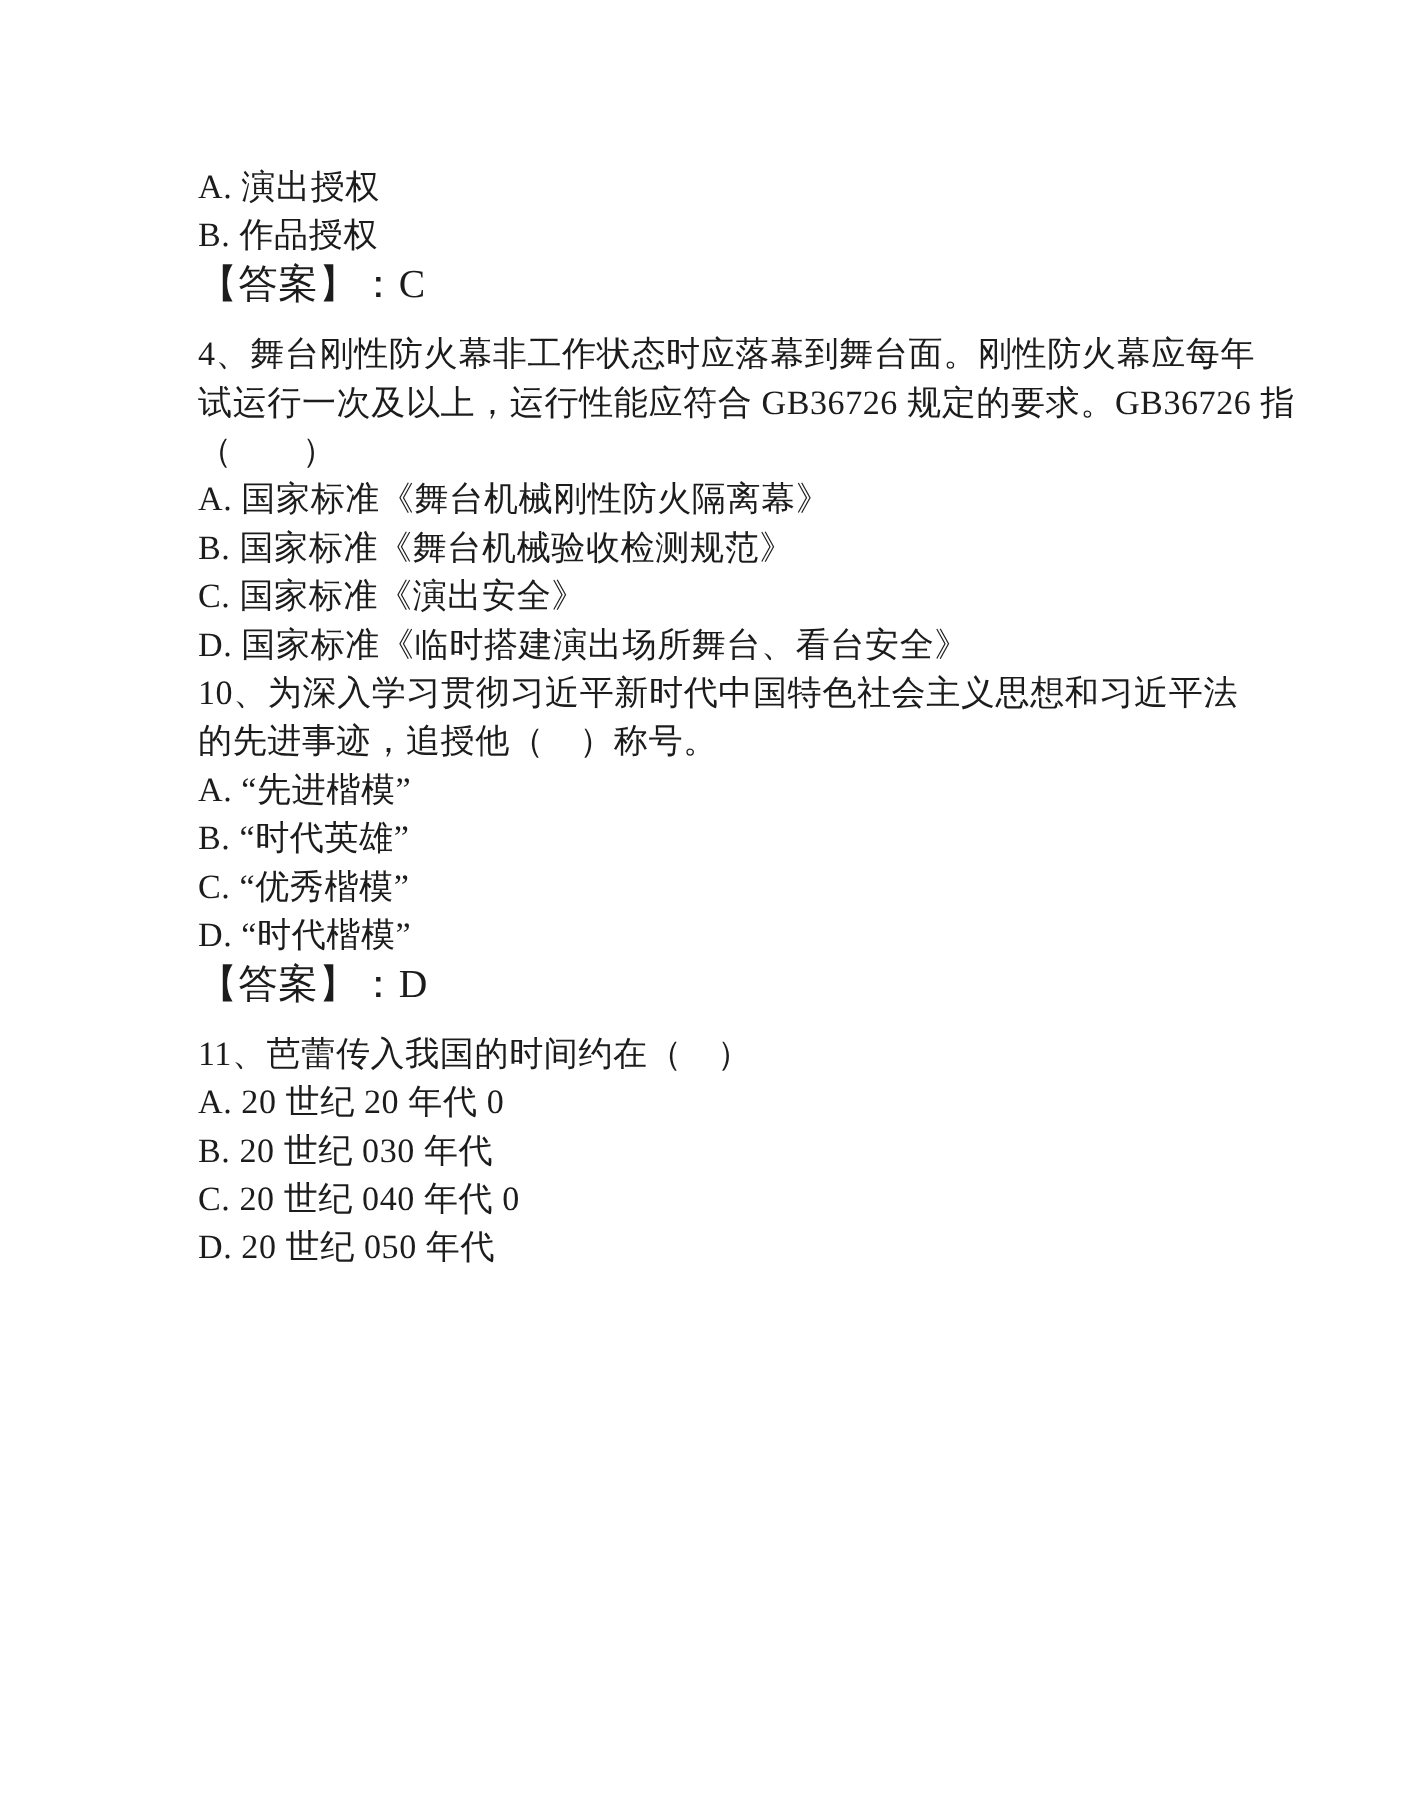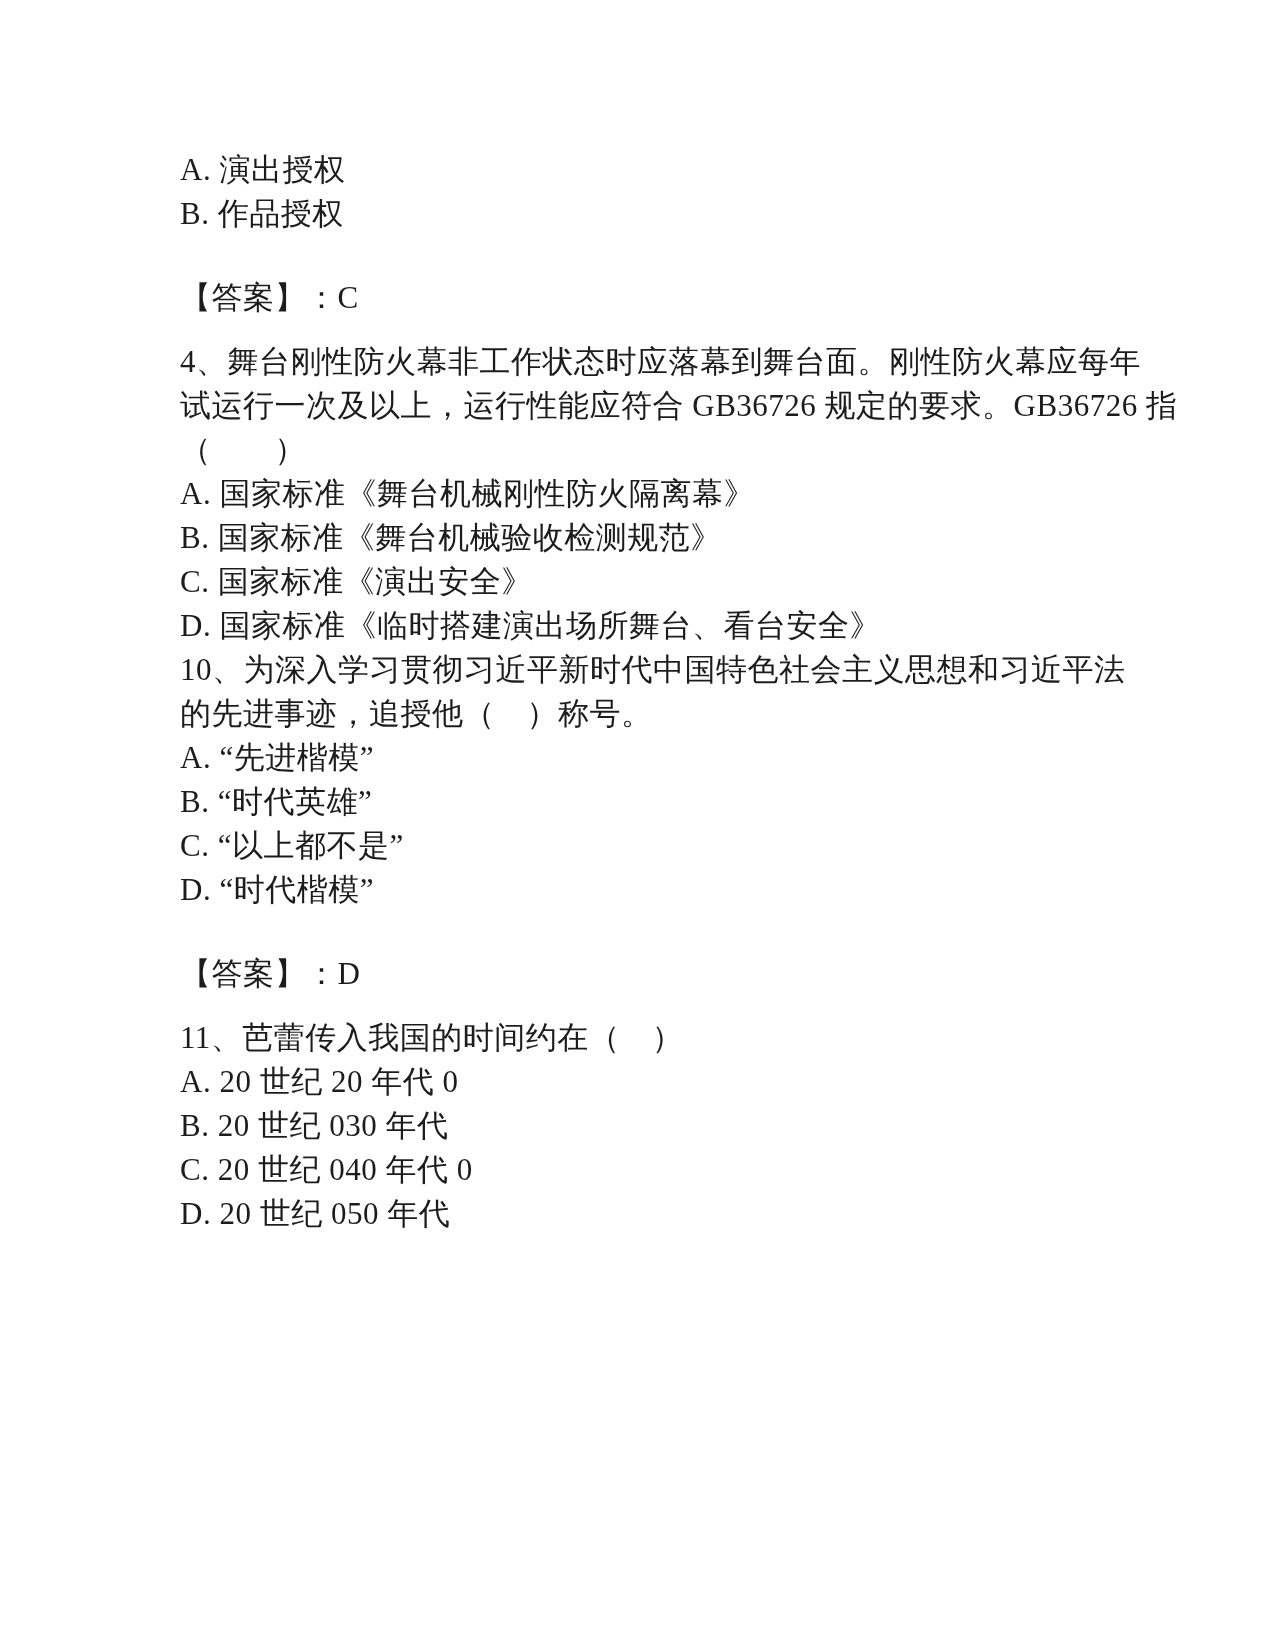--- a/index.html
+++ b/index.html
@@ -21,24 +21,23 @@
     padding: 148px 95px 0 180px;
     background: #ffffff;
   }
   .line {
     font-size: 31px;
     line-height: 44px;
     letter-spacing: 0.5px;
     white-space: pre-wrap;
   }
   .answer {
-    font-size: 31px;
+    font-size: 36px;
     line-height: 44px;
     letter-spacing: 0.5px;
-    margin-top: 40px;
     margin-bottom: 20px;
     white-space: pre-wrap;
   }
   .question-block {
     margin: 0;
     padding: 0;
   }
 </style>
 </head>
 <body>
@@ -59,21 +58,21 @@
     <div class="line">B. 国家标准《舞台机械验收检测规范》</div>
     <div class="line">C. 国家标准《演出安全》</div>
     <div class="line">D. 国家标准《临时搭建演出场所舞台、看台安全》</div>
   </section>
 
   <section class="question-block">
     <div class="line">10、为深入学习贯彻习近平新时代中国特色社会主义思想和习近平法</div>
     <div class="line">的先进事迹，追授他（　）称号。</div>
     <div class="line">A. “先进楷模”</div>
     <div class="line">B. “时代英雄”</div>
-    <div class="line">C. “以上都不是”</div>
+    <div class="line">C. “优秀楷模”</div>
     <div class="line">D. “时代楷模”</div>
     <div class="answer">【答案】：D</div>
   </section>
 
   <section class="question-block">
     <div class="line">11、芭蕾传入我国的时间约在（　）</div>
     <div class="line">A. 20 世纪 20 年代 0</div>
     <div class="line">B. 20 世纪 030 年代</div>
     <div class="line">C. 20 世纪 040 年代 0</div>
     <div class="line">D. 20 世纪 050 年代</div>

